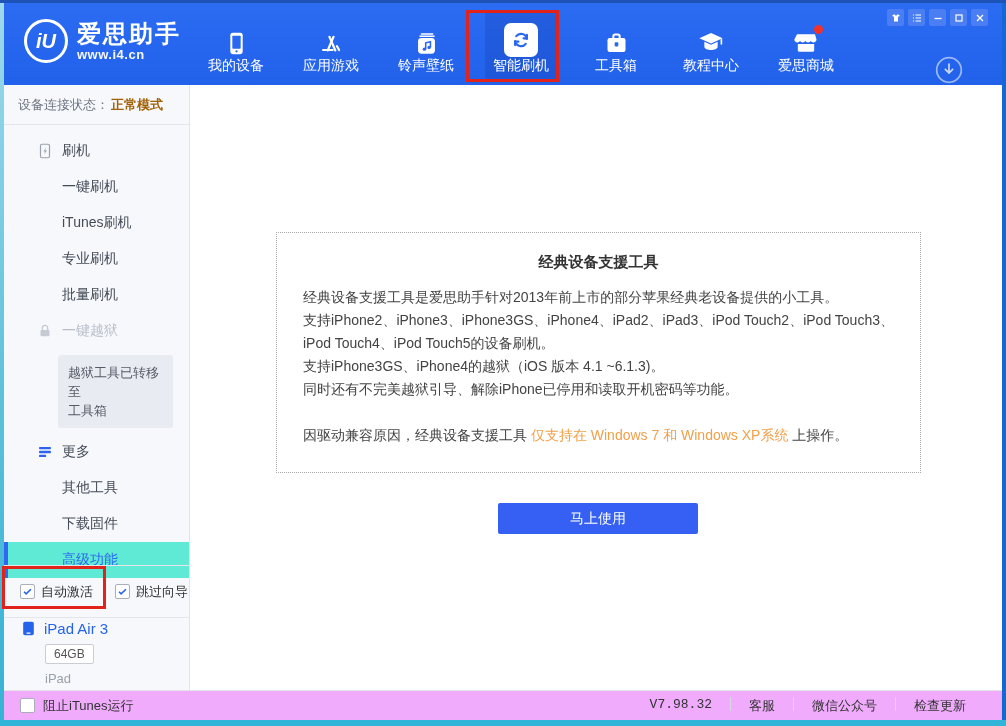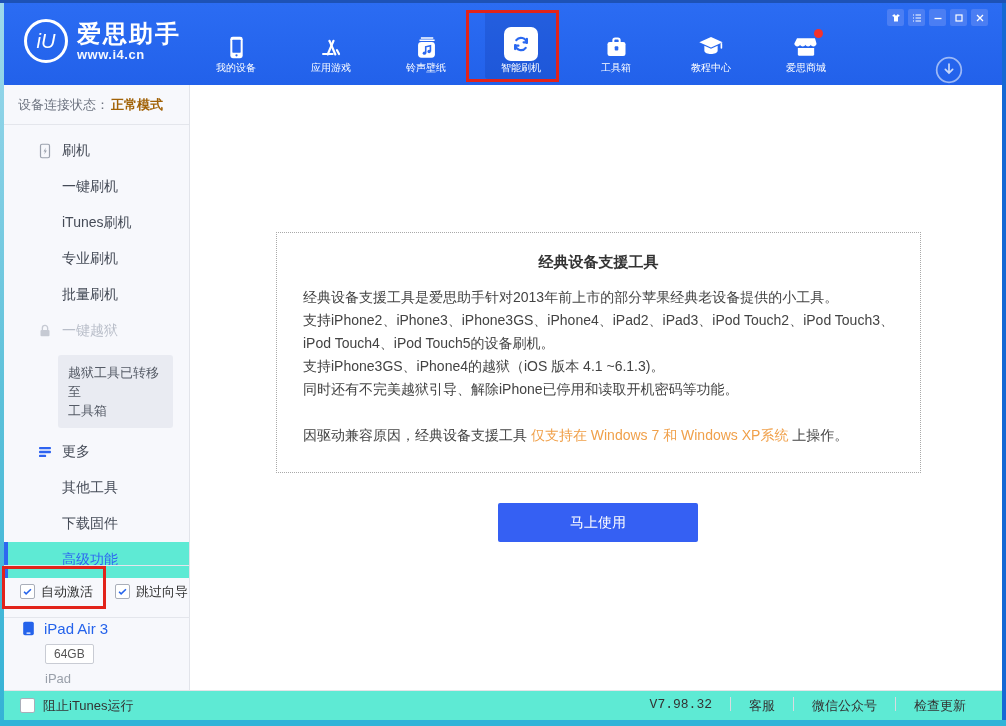--- a/index.html
+++ b/index.html
@@ -13,30 +13,30 @@
   .frame-left   { position:absolute; left:0; top:3px; width:4px; height:723px; background:linear-gradient(180deg,#9ed9ec,#5cc1da 55%,#35b2d6); z-index:50; }
   .frame-right  { position:absolute; right:0; top:3px; width:4px; height:723px; background:#1468d4; z-index:50; }
   .frame-bottom { position:absolute; left:0; bottom:0; width:1006px; height:6px; background:#30b4d8; z-index:51; }
 
   
   .header { position:absolute; left:4px; top:3px; width:998px; height:82px;
             background:linear-gradient(180deg,#2b6cf3,#2261ea); color:#fff; }
   .logo { position:absolute; left:20px; top:16px; display:flex; align-items:center; gap:9px; cursor:pointer; }
   .logo-badge { width:44px; height:44px; border:3px solid #fff; border-radius:50%;
                 display:flex; align-items:center; justify-content:center;
-                font-weight:normal; font-size:20px; font-style:italic; }
+                font-weight:bold; font-size:20px; font-style:italic; }
   .logo-name { font-size:24px; font-weight:bold; letter-spacing:2px; line-height:26px; }
   .logo-site { font-size:13px; opacity:.95; letter-spacing:.5px;font-weight:bold; }
 
   .nav { position:absolute; left:196px; top:8px; display:flex; }
   .nav-item { width:72px; margin-right:23px; height:68px; display:flex; flex-direction:column;
               align-items:center; justify-content:flex-end; cursor:pointer; padding-bottom:4px; border-radius:3px; }
   .nav-item.active { background:rgba(10,40,140,.18); }
   .nav-icon { height:38px; display:flex; align-items:flex-end; justify-content:center; }
-  .nav-label { font-size:10px; margin-top:0; white-space:nowrap; }
+  .nav-label { font-size:14px; margin-top:0; white-space:nowrap; }
   .tile-icon { width:34px; height:34px; background:#fff; border-radius:7px;
                display:flex; align-items:center; justify-content:center; }
   .store-wrap { position:relative; }
   .store-dot { position:absolute; right:-3px; top:-4px; width:9px; height:9px;
                border-radius:50%; background:#f5322a; }
 
   .win-btns { position:absolute; right:14px; top:6px; display:flex; gap:4px; }
   .win-btn { width:17px; height:17px; background:#4b7ef3; border-radius:2px;
              display:flex; align-items:center; justify-content:center; cursor:pointer; }
 
@@ -80,26 +80,26 @@
 
   
   .main { position:absolute; left:191px; top:85px; width:811px; height:605px; background:#fff; }
   .panel { position:absolute; left:85px; top:147px; width:645px; height:241px;
            border:1px dotted #a9a9a9; background:#fff; }
   .panel-title { text-align:center; font-size:15px; font-weight:bold; color:#333; margin-top:20px; }
   .panel-body { margin:14px 26px 0 26px; font-size:14px; color:#434343; line-height:23px; }
   .panel-notice { margin:23px 26px 0 26px; font-size:14px; color:#434343; line-height:23px; }
   .notice-hl { color:#f0a04a; }
 
-  .cta-btn { position:absolute; left:307px; top:418px; width:200px; height:39px;
+  .cta-btn { position:absolute; left:307px; top:418px; width:200px; height:31px;
              background:#3560f3; color:#fff; border:none; border-radius:2px;
              font-size:14px; cursor:pointer; font-family:inherit; }
 
   
-  .footer { position:absolute; left:4px; top:690px; width:998px; height:30px; background:#5eead4;
+  .footer { position:absolute; left:4px; top:690px; width:998px; height:30px; background:#f0abfc;
             border-top:1px solid #e4e4e8; display:flex; align-items:center; font-size:13px; color:#333; }
   .footer-left { display:flex; align-items:center; gap:8px; margin-left:16px; cursor:pointer; }
   .footer-right { margin-left:auto; display:flex; margin-right:18px;font-family:Liberation Mono, monospace; }
   .footer-right .f-item { padding:0 18px; cursor:pointer; white-space:nowrap; }
   .footer-right .f-ver { cursor:default; }
   .sep { width:1px; height:14px; background:#d9dbe0; }
 
   
   .anno { position:absolute; border:3px solid #e2231a; z-index:60; pointer-events:none; }
   .anno-nav { left:466px; top:10px; width:93px; height:72px; }

